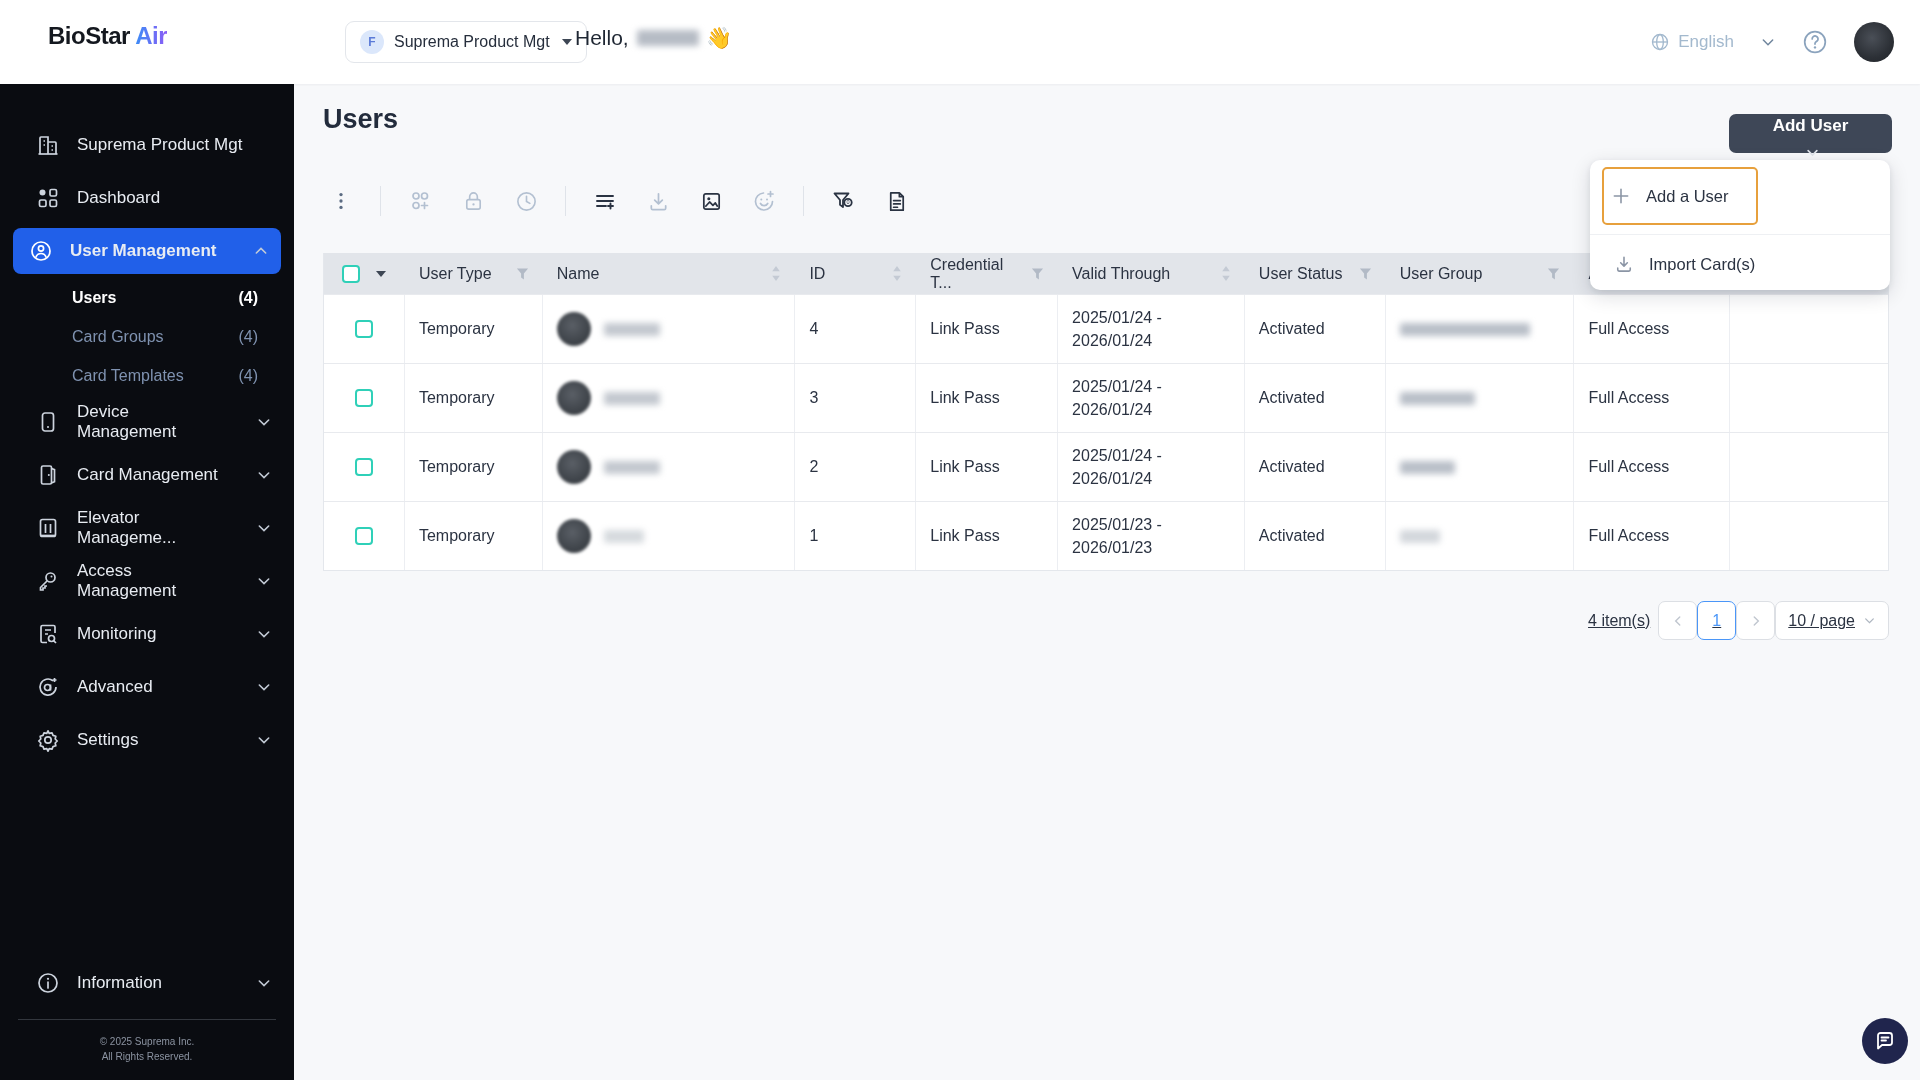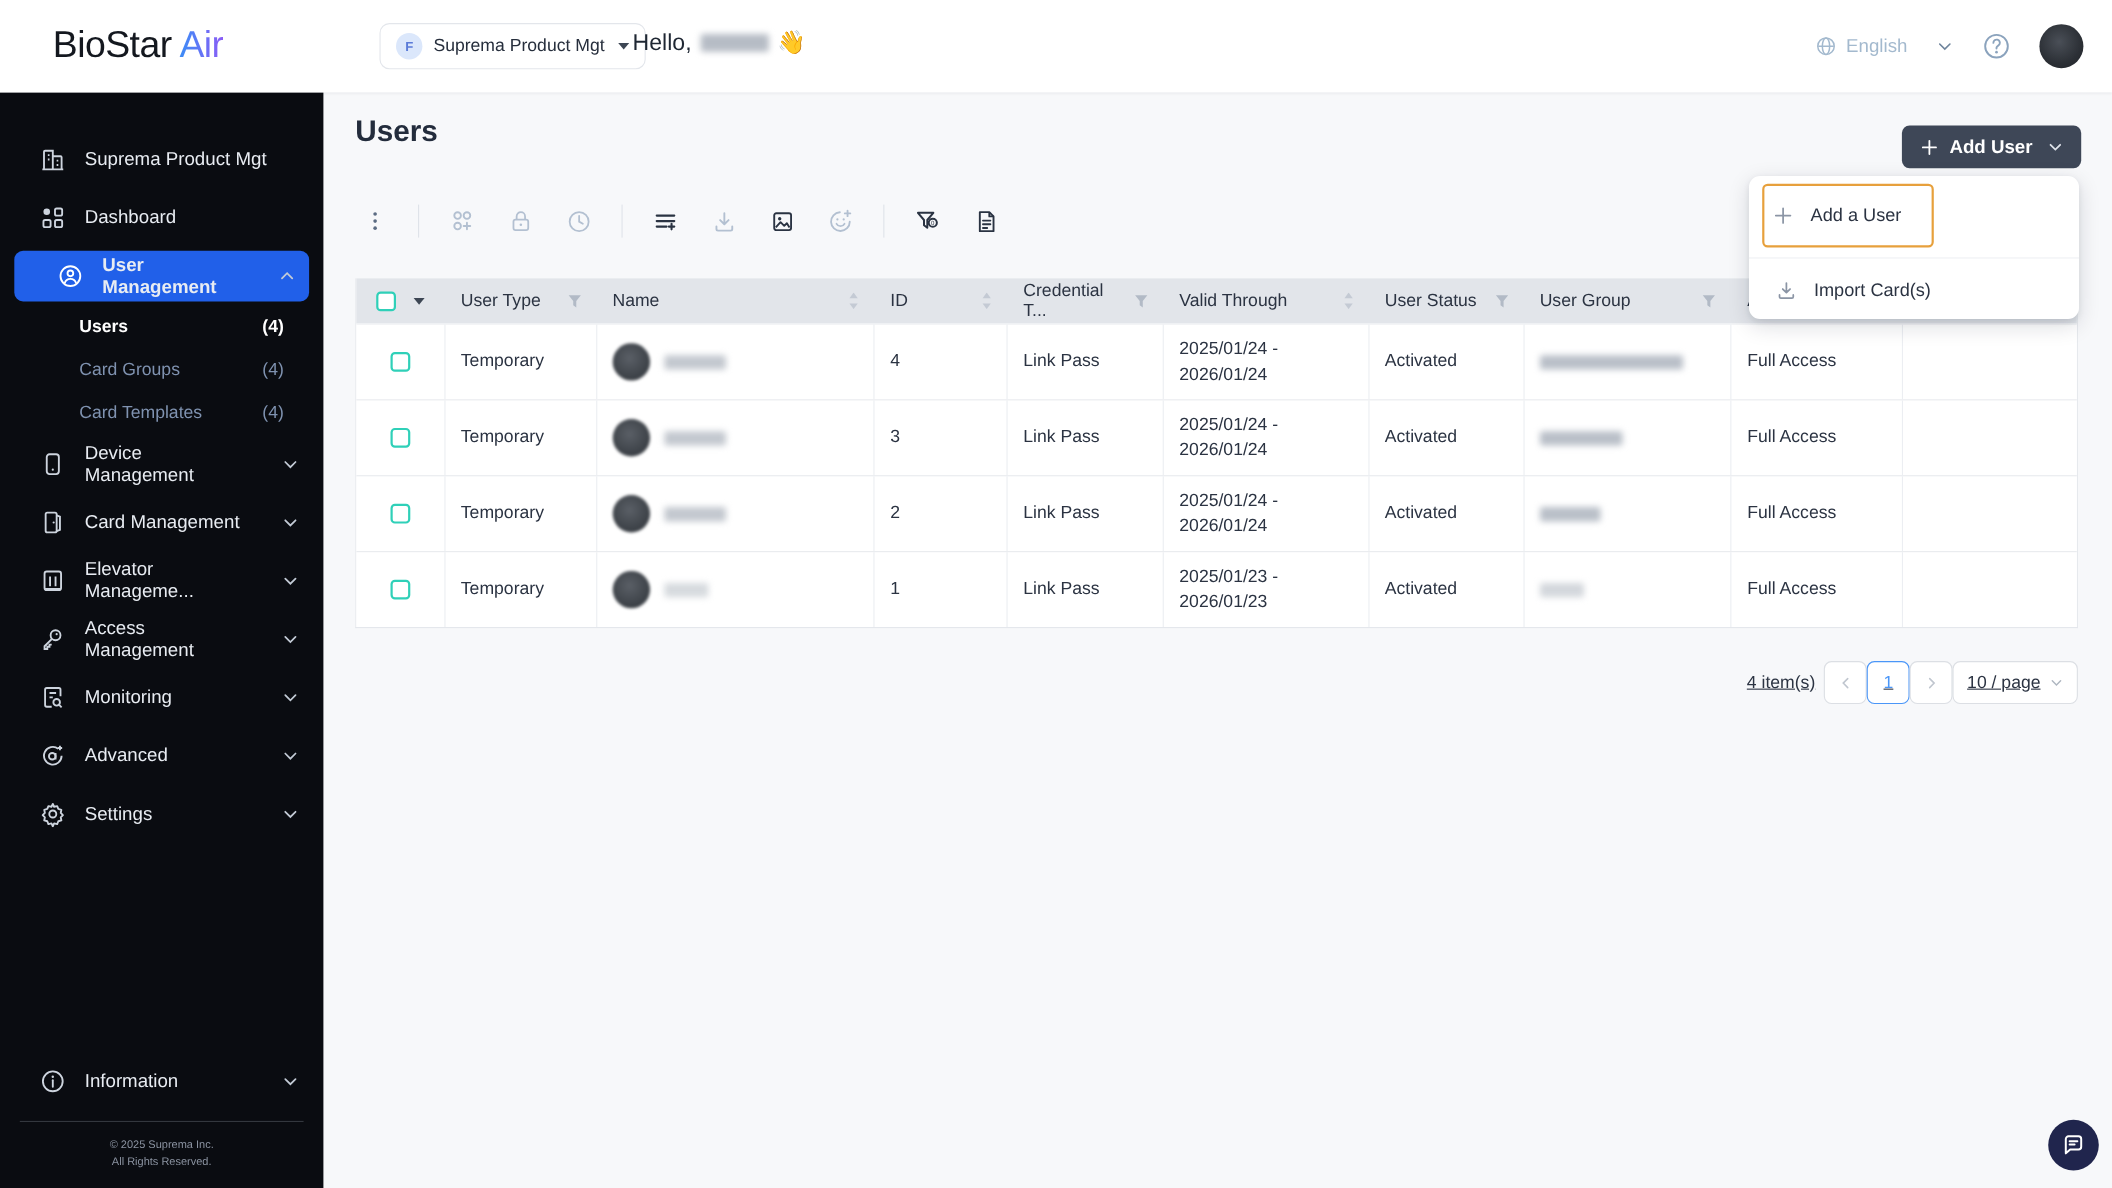--- a/index.html
+++ b/index.html
@@ -1,21 +1,21 @@
 <!DOCTYPE html>
 <html><head>
 <meta charset="utf-8">
 <style>
   * { margin:0; padding:0; box-sizing:border-box; }
   body { font-family:"Liberation Sans",sans-serif; background:#e8eaed; }
   .app { position:relative; width:1920px; height:1080px; background:#f7f8fa; overflow:hidden; color:#2b3342; }
 
   
   .topbar { position:absolute; left:0; top:0; width:1920px; height:84px; background:#fff; z-index:5; box-shadow:0 1px 2px rgba(16,24,40,.05); }
-  .logo { position:absolute; left:48px; top:22px; font-size:34px; font-weight:400; letter-spacing:-.5px; }
+  .logo { position:absolute; left:48px; top:22px; font-size:24px; font-weight:700; letter-spacing:-.5px; }
   .logo-bio { color:#14181f; }
   .logo-air { background:linear-gradient(90deg,#3b8df6,#8b5cf6); -webkit-background-clip:text; background-clip:text; color:transparent; }
   .org-pill { position:absolute; left:345px; top:21px; height:42px; min-width:218px; border:1px solid #e3e6eb; border-radius:9px; background:#fff; display:flex; align-items:center; gap:10px; padding:0 14px; cursor:pointer; }
   .org-badge { width:24px; height:24px; border-radius:50%; background:#dbe7fb; color:#5b7bd8; font-size:12px; font-weight:700; display:flex; align-items:center; justify-content:center; }
   .org-label { font-size:16px; color:#262e3c; }
   .caret { width:0; height:0; border-left:5px solid transparent; border-right:5px solid transparent; border-top:6px solid #3d4654; margin-left:2px; }
   .greeting { position:absolute; left:575px; top:26px; display:flex; align-items:center; gap:8px; font-size:21px; color:#1f2733; }
   .redact { background:#b6bcc5; border-radius:2px; filter:blur(3px); display:inline-block; }
   .greet-redact { width:62px; height:16px; }
   .wave { font-size:21px; }
@@ -25,32 +25,32 @@
   .lang-caret { color:#6e849c; margin-left:18px; }
   .help-btn { color:#8ba3bd; cursor:pointer; display:flex; }
   .avatar { width:40px; height:40px; border-radius:50%; background:radial-gradient(circle at 45% 40%, #4a4f57 0%, #2c3036 60%, #1f2227 100%); filter:blur(.5px); cursor:pointer; }
 
   
   .sidebar { position:absolute; left:0; top:84px; width:294px; height:996px; background:#0a0c11; z-index:4; display:flex; flex-direction:column; padding-top:34px; }
   .nav-item { height:53px; display:flex; align-items:center; padding:0 22px 0 36px; gap:17px; color:#e8ecf2; font-size:17px; cursor:pointer; }
   .nav-item .nav-ic { width:24px; height:24px; color:#cdd4de; flex:0 0 24px; display:flex; }
   .nav-item .spacer { flex:1; }
   .nav-chevron { color:#c3cbd6; display:flex; }
-  .nav-item.active { background:#2160e9; margin:4px 13px; height:46px; border-radius:8px; padding:0 12px 0 39px; font-weight:700;justify-content:flex-end; }
+  .nav-item.active { background:#2160e9; margin:4px 13px; height:46px; border-radius:8px; padding:0 12px 0 16px; font-weight:700;justify-content:flex-end; }
   .nav-item.active .nav-ic { color:#fff; }
   .sub-item { height:39px; display:flex; align-items:center; padding:0 36px 0 72px; font-size:16px; color:#7f92b0; cursor:pointer; }
   .sub-item .spacer { flex:1; }
   .sub-item.active { color:#fff; font-weight:700; }
   .sidebar-bottom { margin-top:auto; }
   .side-divider { height:1px; background:#33373e; margin:10px 18px 14px; }
   .copyright { text-align:center; font-size:10px; color:#8b93a1; line-height:1.5; padding-bottom:16px; }
 
   
   .page-title { position:absolute; left:323px; top:104px; font-size:27px; font-weight:600; color:#232c3c; z-index:1; }
-  .add-user-btn { position:absolute; left:1729px; top:114px; width:163px; height:39px; background:#3e4757; border:none; border-radius:7px; color:#fff; display:flex; align-items:center; justify-content:center; gap:9px; font-size:17px; font-weight:700; font-family:inherit; cursor:pointer; z-index:6; }
+  .add-user-btn { position:absolute; left:1729px; top:114px; width:163px; height:39px; background:#3e4757; border:none; border-radius:7px; color:#fff; display:flex; align-items:center; justify-content:center; gap:9px; font-size:17px; font-weight:700; font-family:inherit; cursor:pointer; z-index:6;flex-direction:column; }
   .add-user-btn .chev { display:flex; margin-left:4px; color:#dfe3ea; }
 
   .toolbar { position:absolute; left:327px; top:184px; height:34px; display:flex; align-items:center; gap:25px; z-index:1; }
   .tb-icon { display:flex; align-items:center; justify-content:center; width:28px; height:28px; cursor:pointer; }
   .tb-divider { width:1px; height:30px; background:#dfe3e9; }
   .ic-mid { color:#5b6b82; } .ic-light { color:#b3c0d1; } .ic-dark { color:#2a3342; }
 
   
   .users-table { position:absolute; left:323px; top:253px; width:1566px; background:#fff; z-index:1; border:1px solid #e4e7ec; border-top:none; }
   .t-header { display:flex; height:41px; background:#e2e5ea; align-items:center; }

